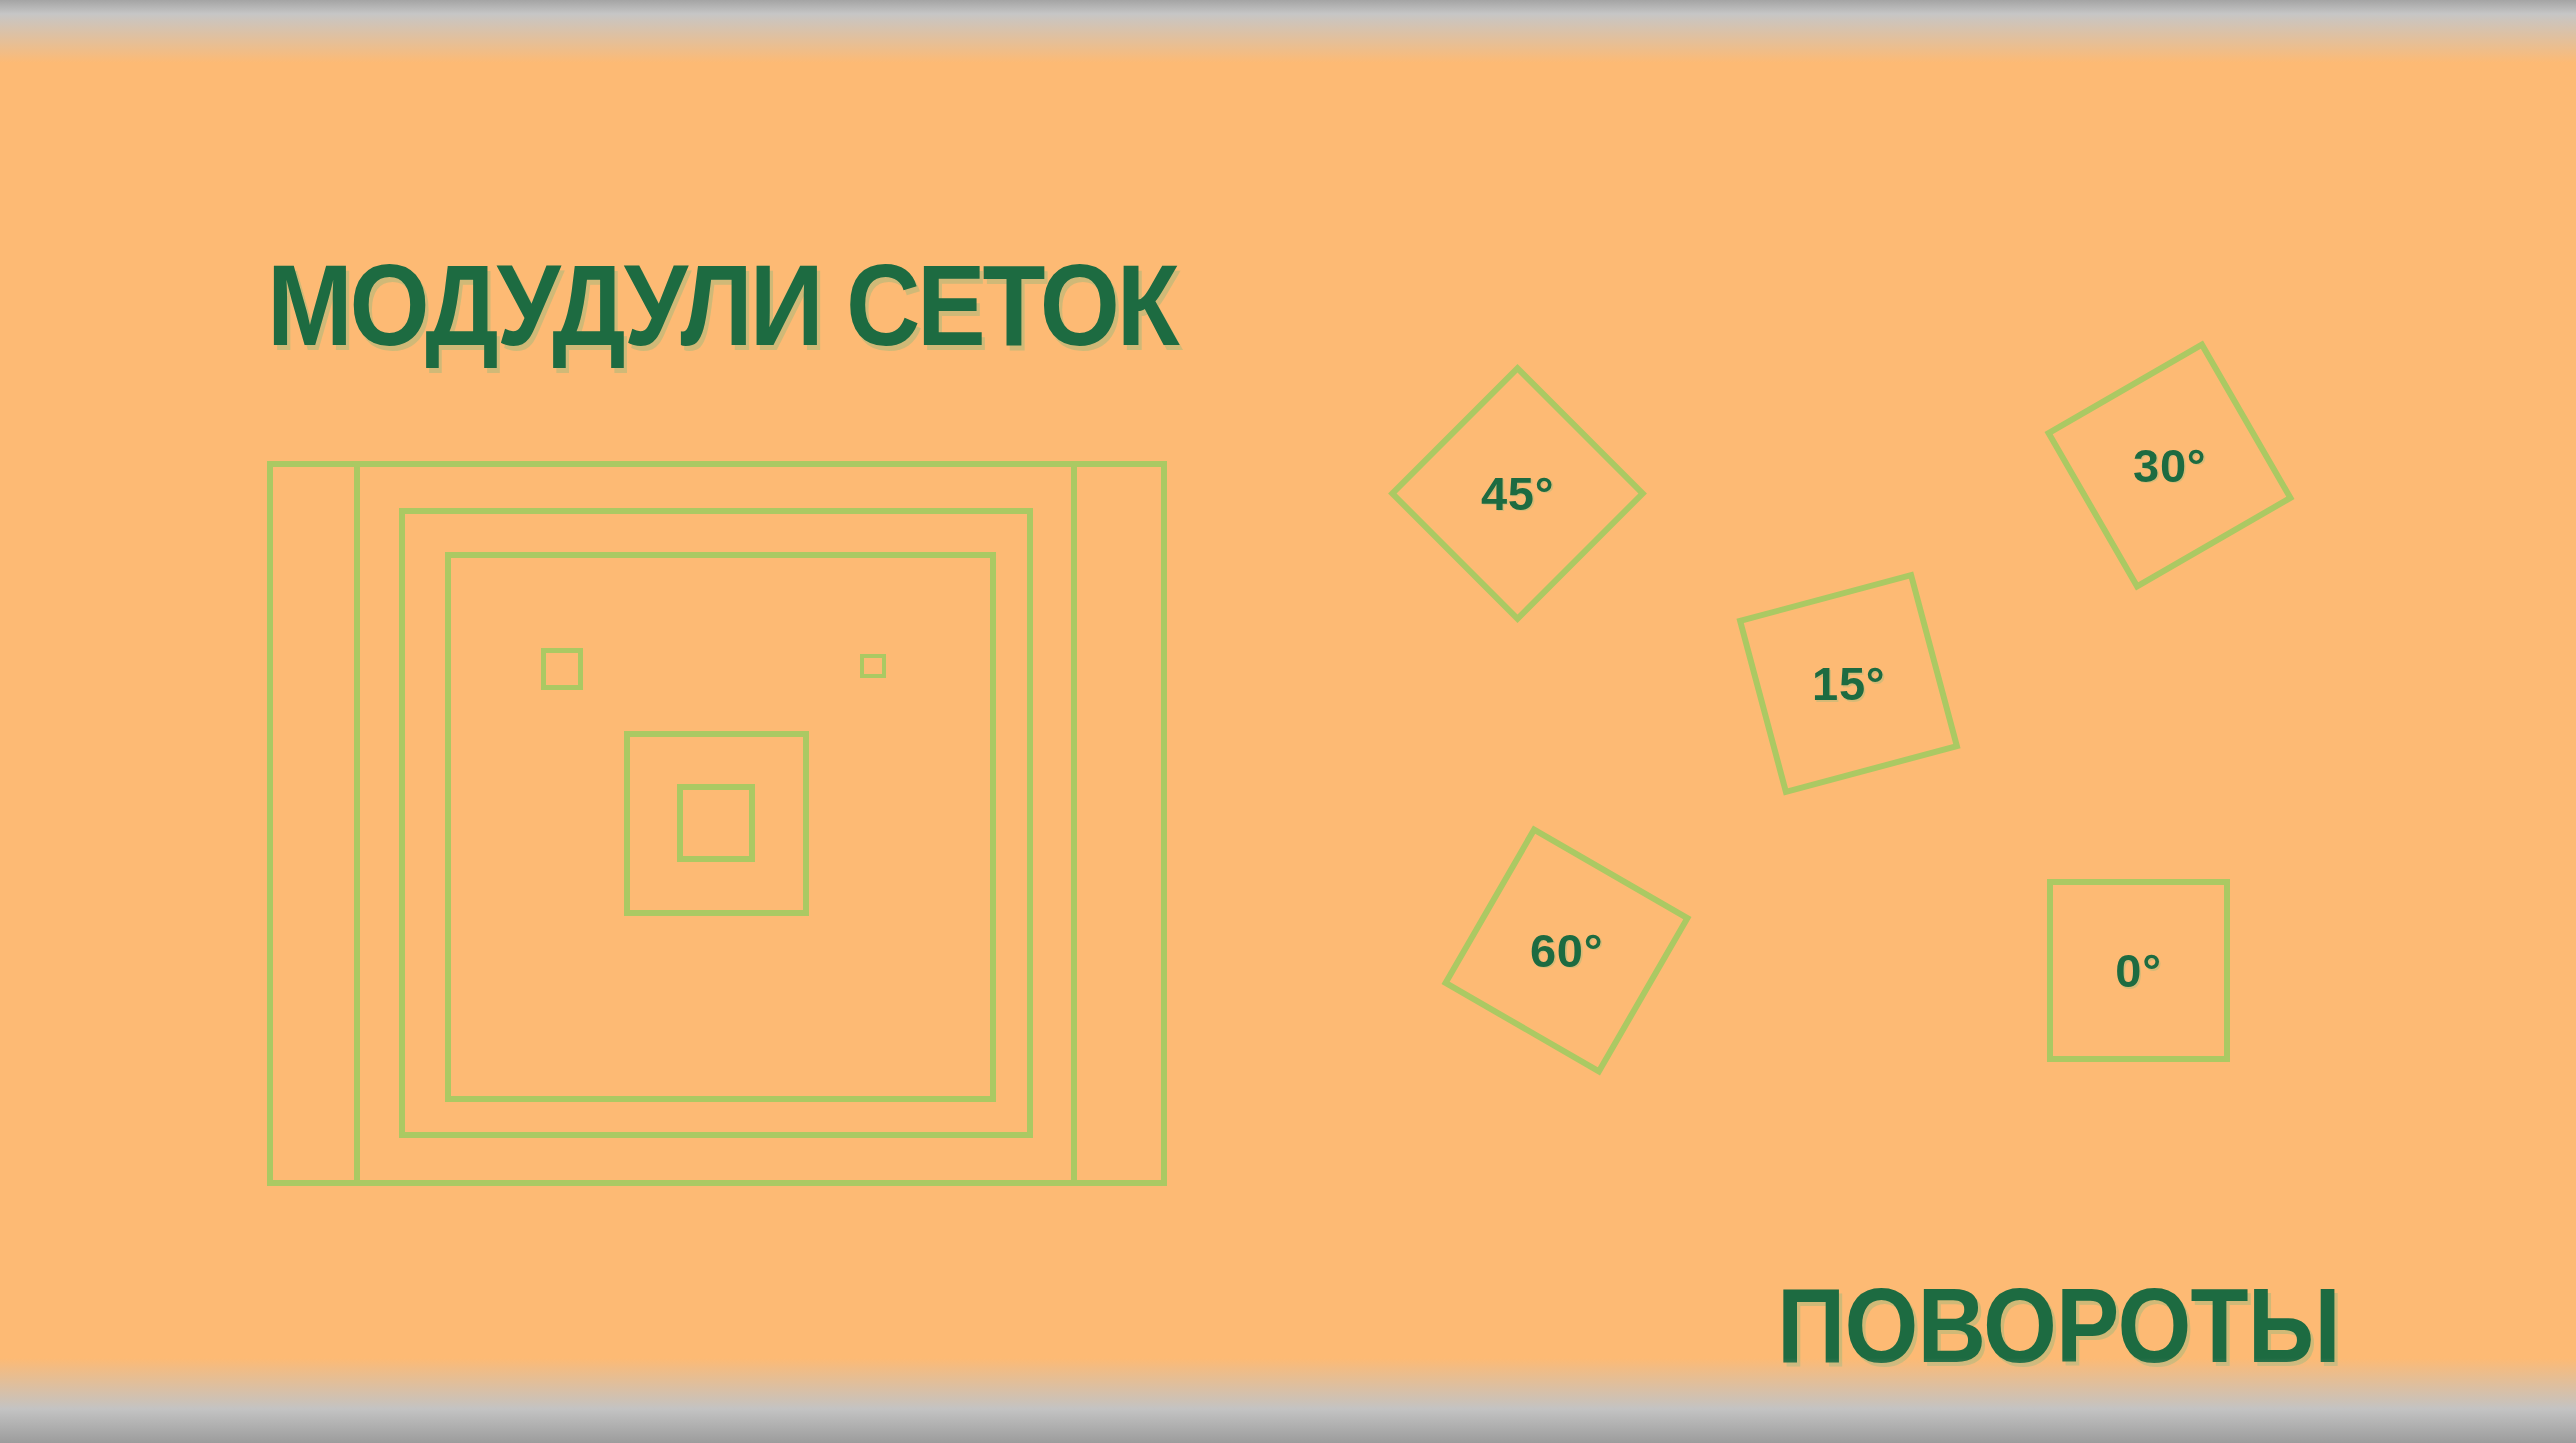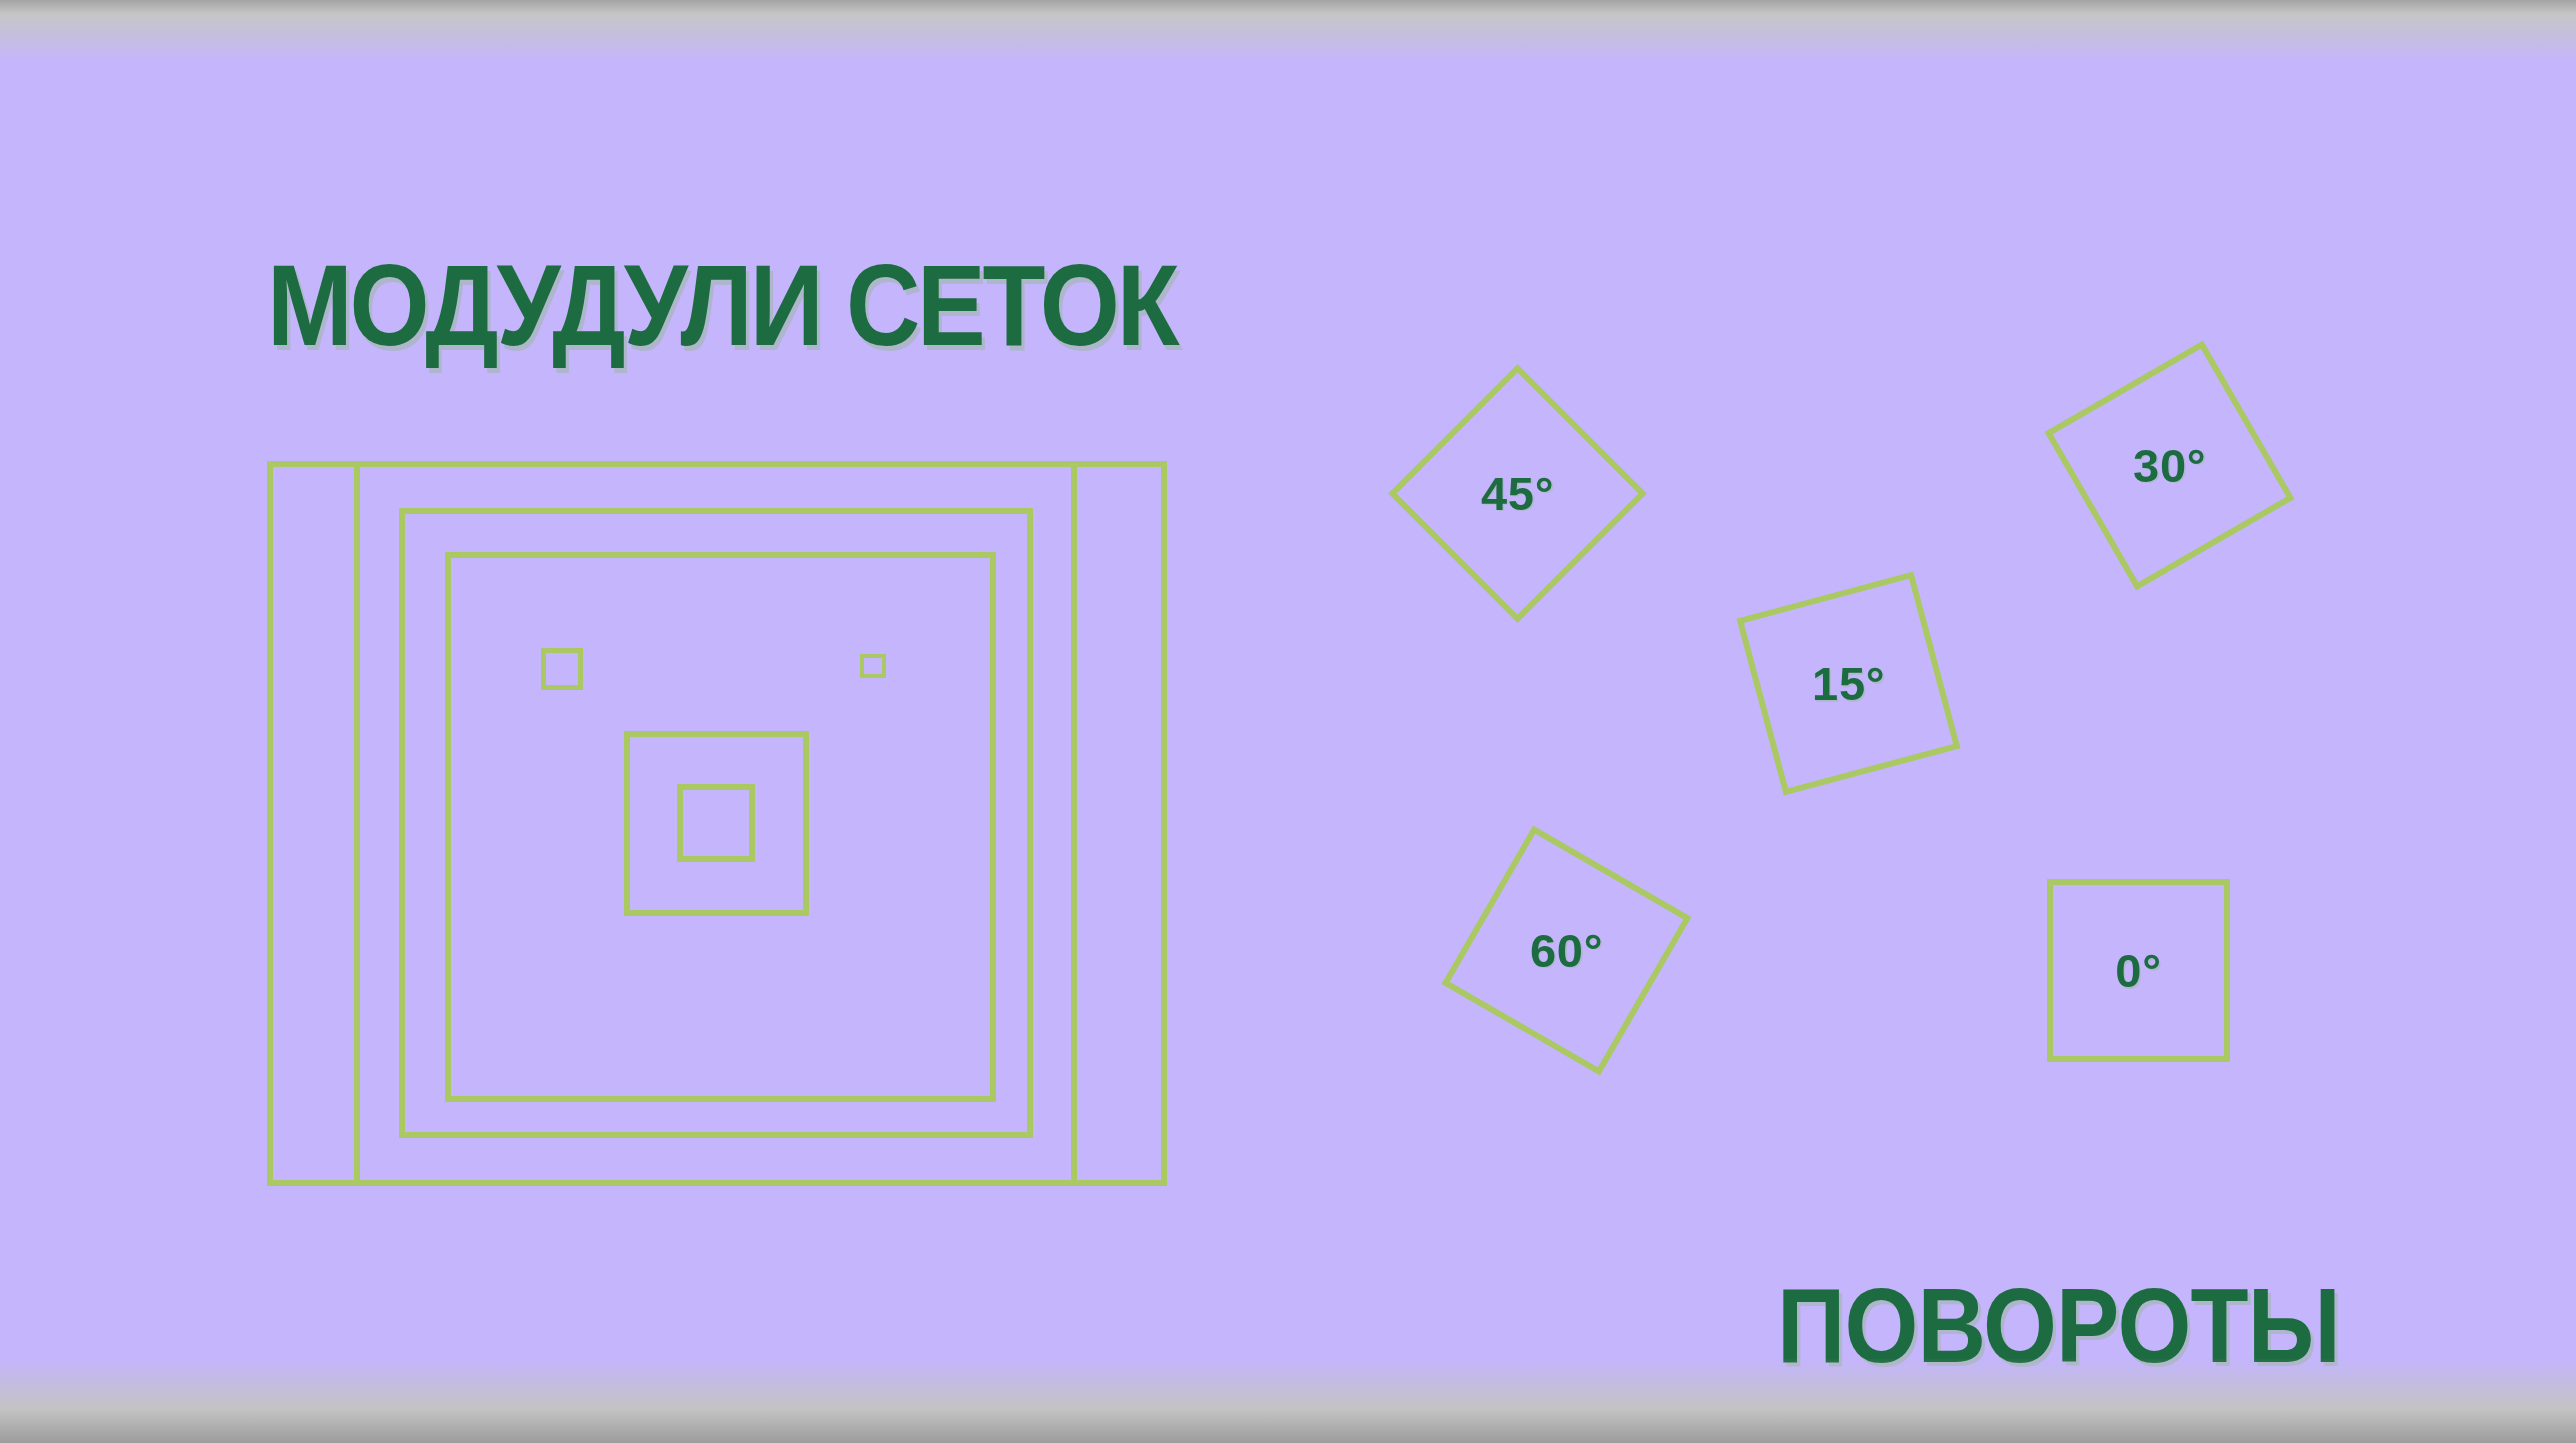--- a/index.html
+++ b/index.html
@@ -1,18 +1,18 @@
 <!DOCTYPE html>
 <html style="--line: #abc963; --ink: #1d6b41;font-size:13px"><head>
 <meta charset="utf-8">
 <style>
   html,body{margin:0;padding:0;background:#fff;}
   body{width:2576px;height:1443px;overflow:hidden;position:relative;
        font-family:"Liberation Sans",sans-serif;}
-  .stage{position:absolute;left:0;top:0;width:2576px;height:1443px;background:#c4b5fd;overflow:hidden;}
+  .stage{position:absolute;left:0;top:0;width:2576px;height:1443px;background:#fdba74;overflow:hidden;}
 
   
   .edge-top{position:absolute;left:0;top:0;width:2576px;height:63px;
     background:linear-gradient(180deg,#a4a4a4 0%,#c6c6c6 22%,rgba(255,255,255,0) 100%);}
   .edge-bottom{position:absolute;left:0;bottom:0;width:2576px;height:85px;
     background:linear-gradient(0deg,#9c9c9c 0%,#c3c3c3 40%,rgba(255,255,255,0) 100%);}
 
   
   .title{position:absolute;color:var(--ink,#1d6b41);font-weight:bold;line-height:1;
          white-space:nowrap;text-shadow:3.2px 4px 0 rgba(140,185,125,.4);

